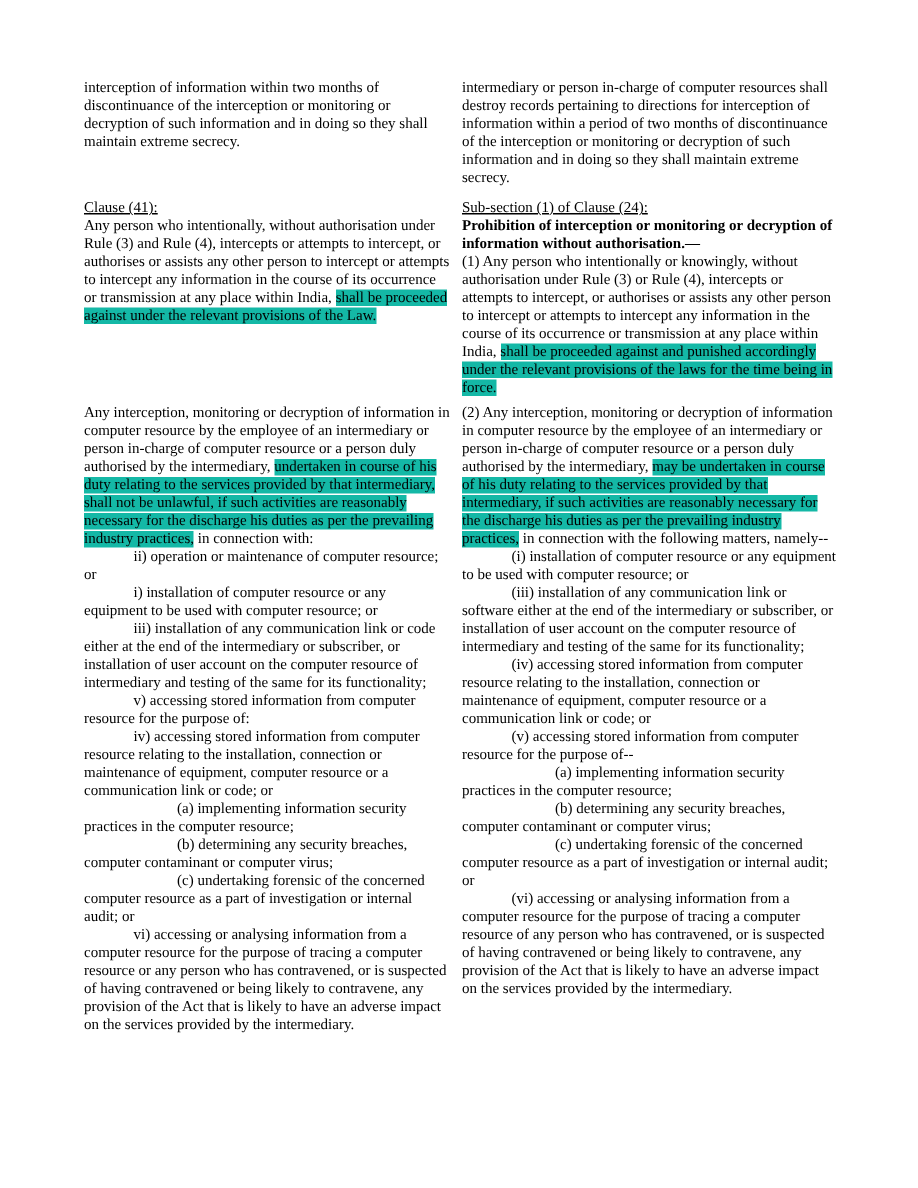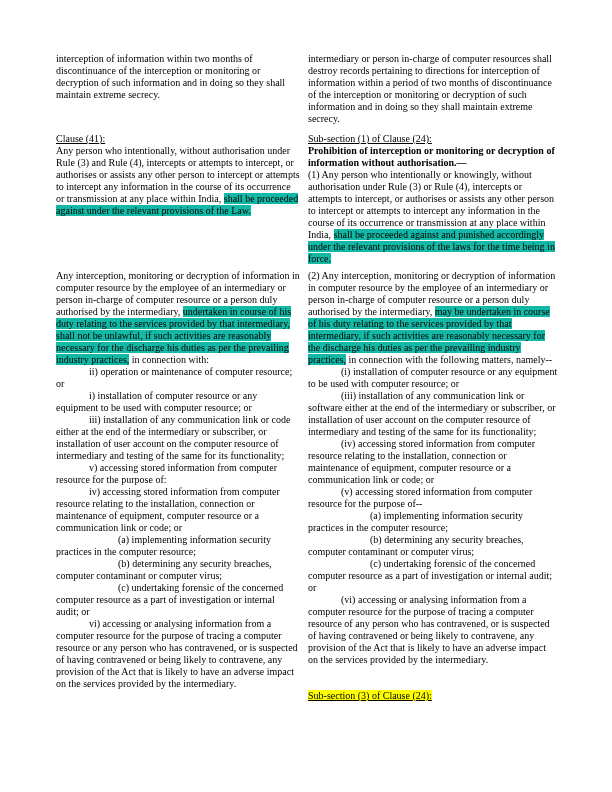--- a/index.html
+++ b/index.html
@@ -65,17 +65,16 @@
     <p class="ind1">(i) installation of computer resource or any equipment to be used with computer resource; or</p>
     <p class="ind1">(iii) installation of any communication link or software either at the end of the intermediary or subscriber, or installation of user account on the computer resource of intermediary and testing of the same for its functionality;</p>
     <p class="ind1">(iv) accessing stored information from computer resource relating to the installation, connection or maintenance of equipment, computer resource or a communication link or code; or</p>
     <p class="ind1">(v) accessing stored information from computer resource for the purpose of--</p>
     <p class="ind2">(a) implementing information security practices in the computer resource;</p>
     <p class="ind2">(b) determining any security breaches, computer contaminant or computer virus;</p>
     <p class="ind2">(c) undertaking forensic of the concerned computer resource as a part of investigation or internal audit; or</p>
     <p class="ind1">(vi) accessing or analysing information from a computer resource for the purpose of tracing a computer resource of any person who has contravened, or is suspected of having contravened or being likely to contravene, any provision of the Act that is likely to have an adverse impact on the services provided by the intermediary.</p>
 
     <div class="s3-block">
-      <p><span class="heading hl-y">Sub-section (3) of Clause (24):</span></p>
     </div>
   </div>
 
 </div>
 
 </body></html>

